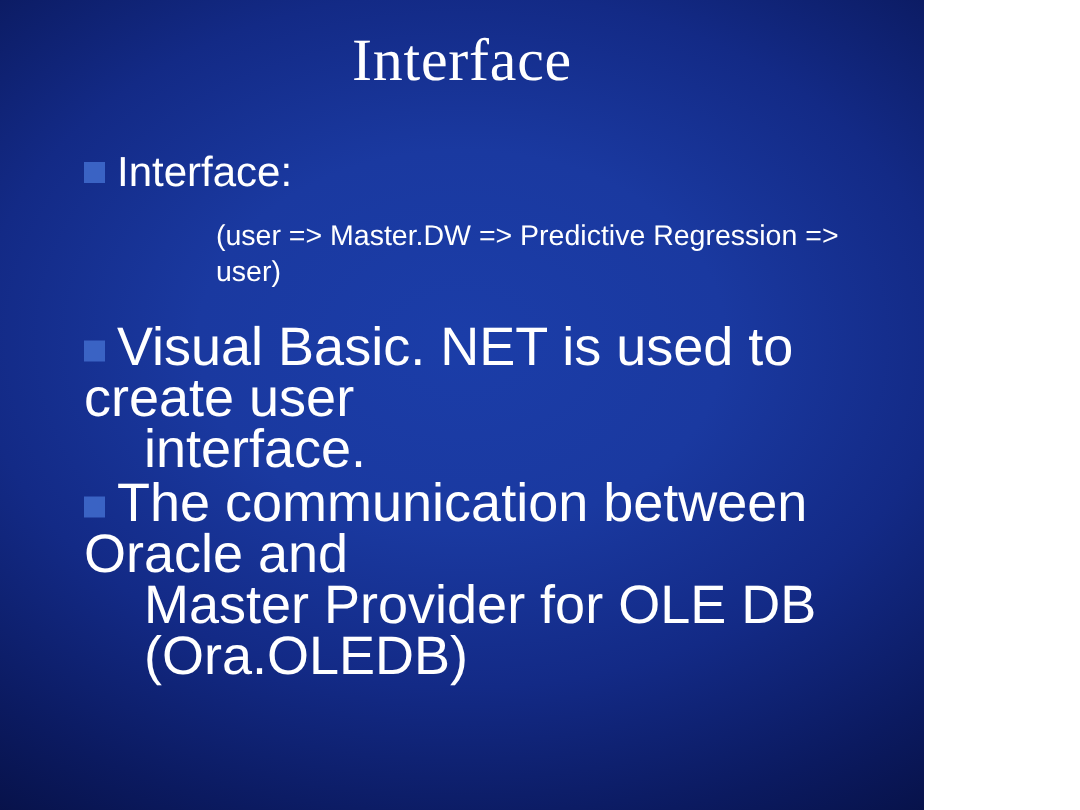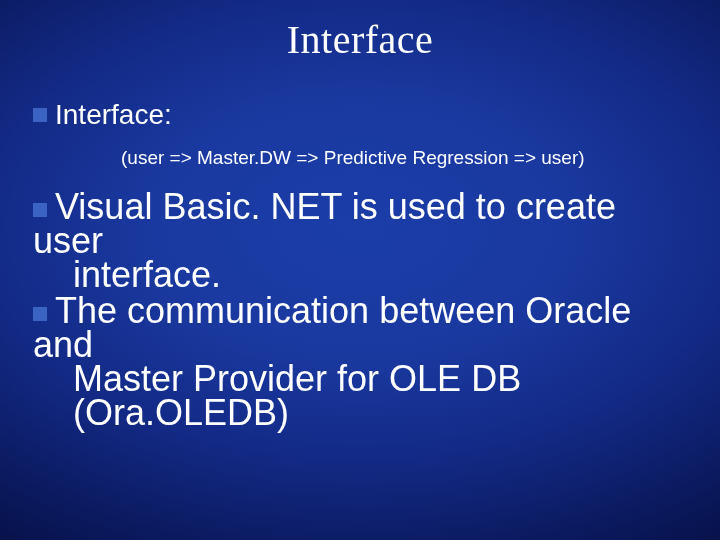--- a/index.html
+++ b/index.html
@@ -4,21 +4,21 @@
 <style>
   html, body {
     margin: 0;
     padding: 0;
     width: 720px;
     height: 540px;
     overflow: hidden;
     font-family: Arial, "Helvetica Neue", Helvetica, sans-serif;
   }
   .slide {
-    width: 720px;
+    width: 616px;
     height: 540px;
     background: radial-gradient(ellipse 95% 78% at 50% 42%,
                 #1b3da8 0%,
                 #1a39a0 30%,
                 #132a86 55%,
                 #0b1a60 78%,
                 #050d3c 100%);
     color: #ffffff;
     box-sizing: border-box;
     position: relative;
@@ -26,21 +26,21 @@
   .title {
     text-align: center;
     font-size: 40px;
     font-weight: 400;
     padding-top: 16px;
     font-family: "Times New Roman", Times, serif;
     letter-spacing: 0.5px;
   }
   .content {
     position: absolute;
-    left: 33px;
+    left: 56px;
     right: 30px;
     top: 98px;
   }
   .bullet-row {
     display: block;
     margin-bottom: 4px;
   }
   .bullet {
     display: inline-block;
     width: 14px;

